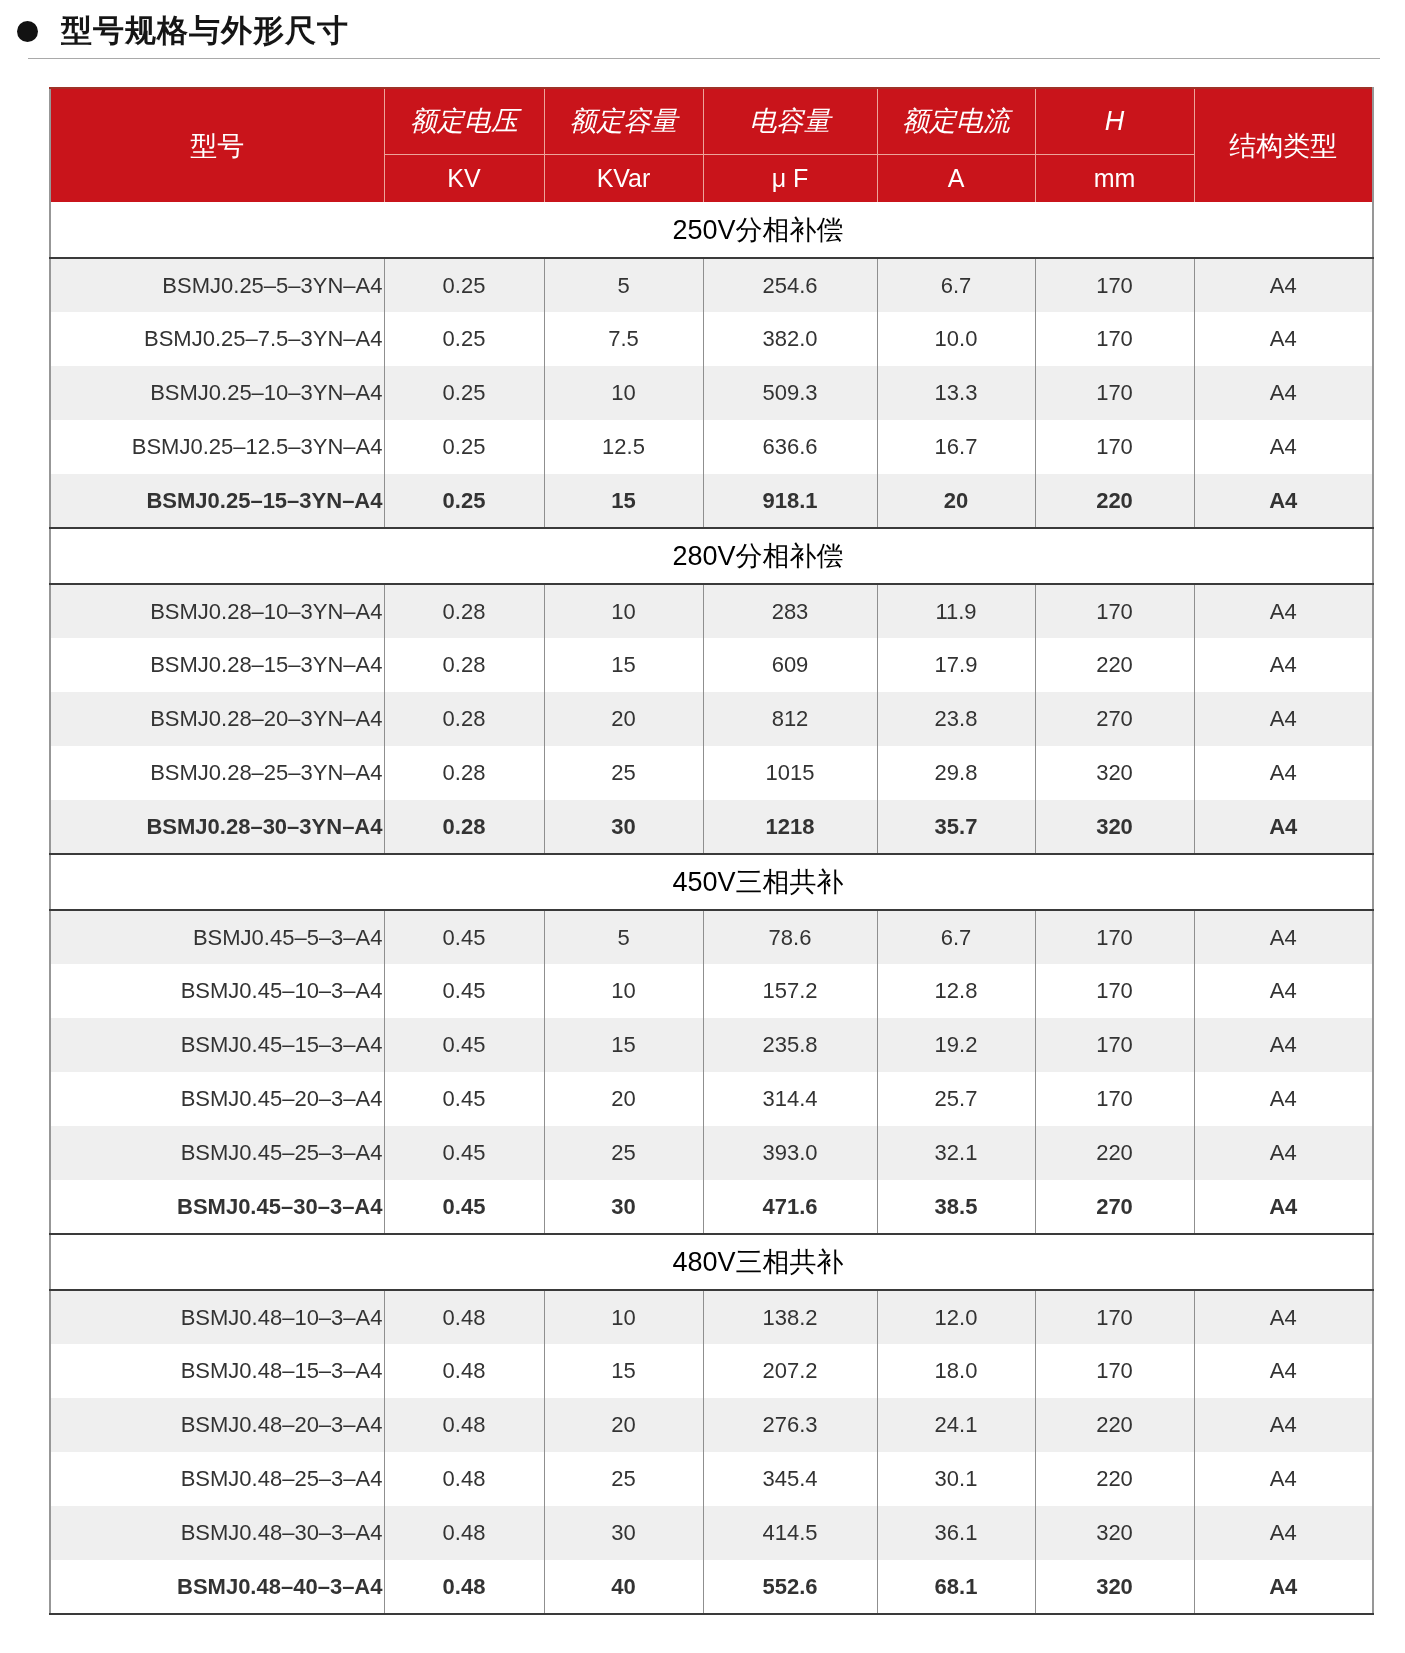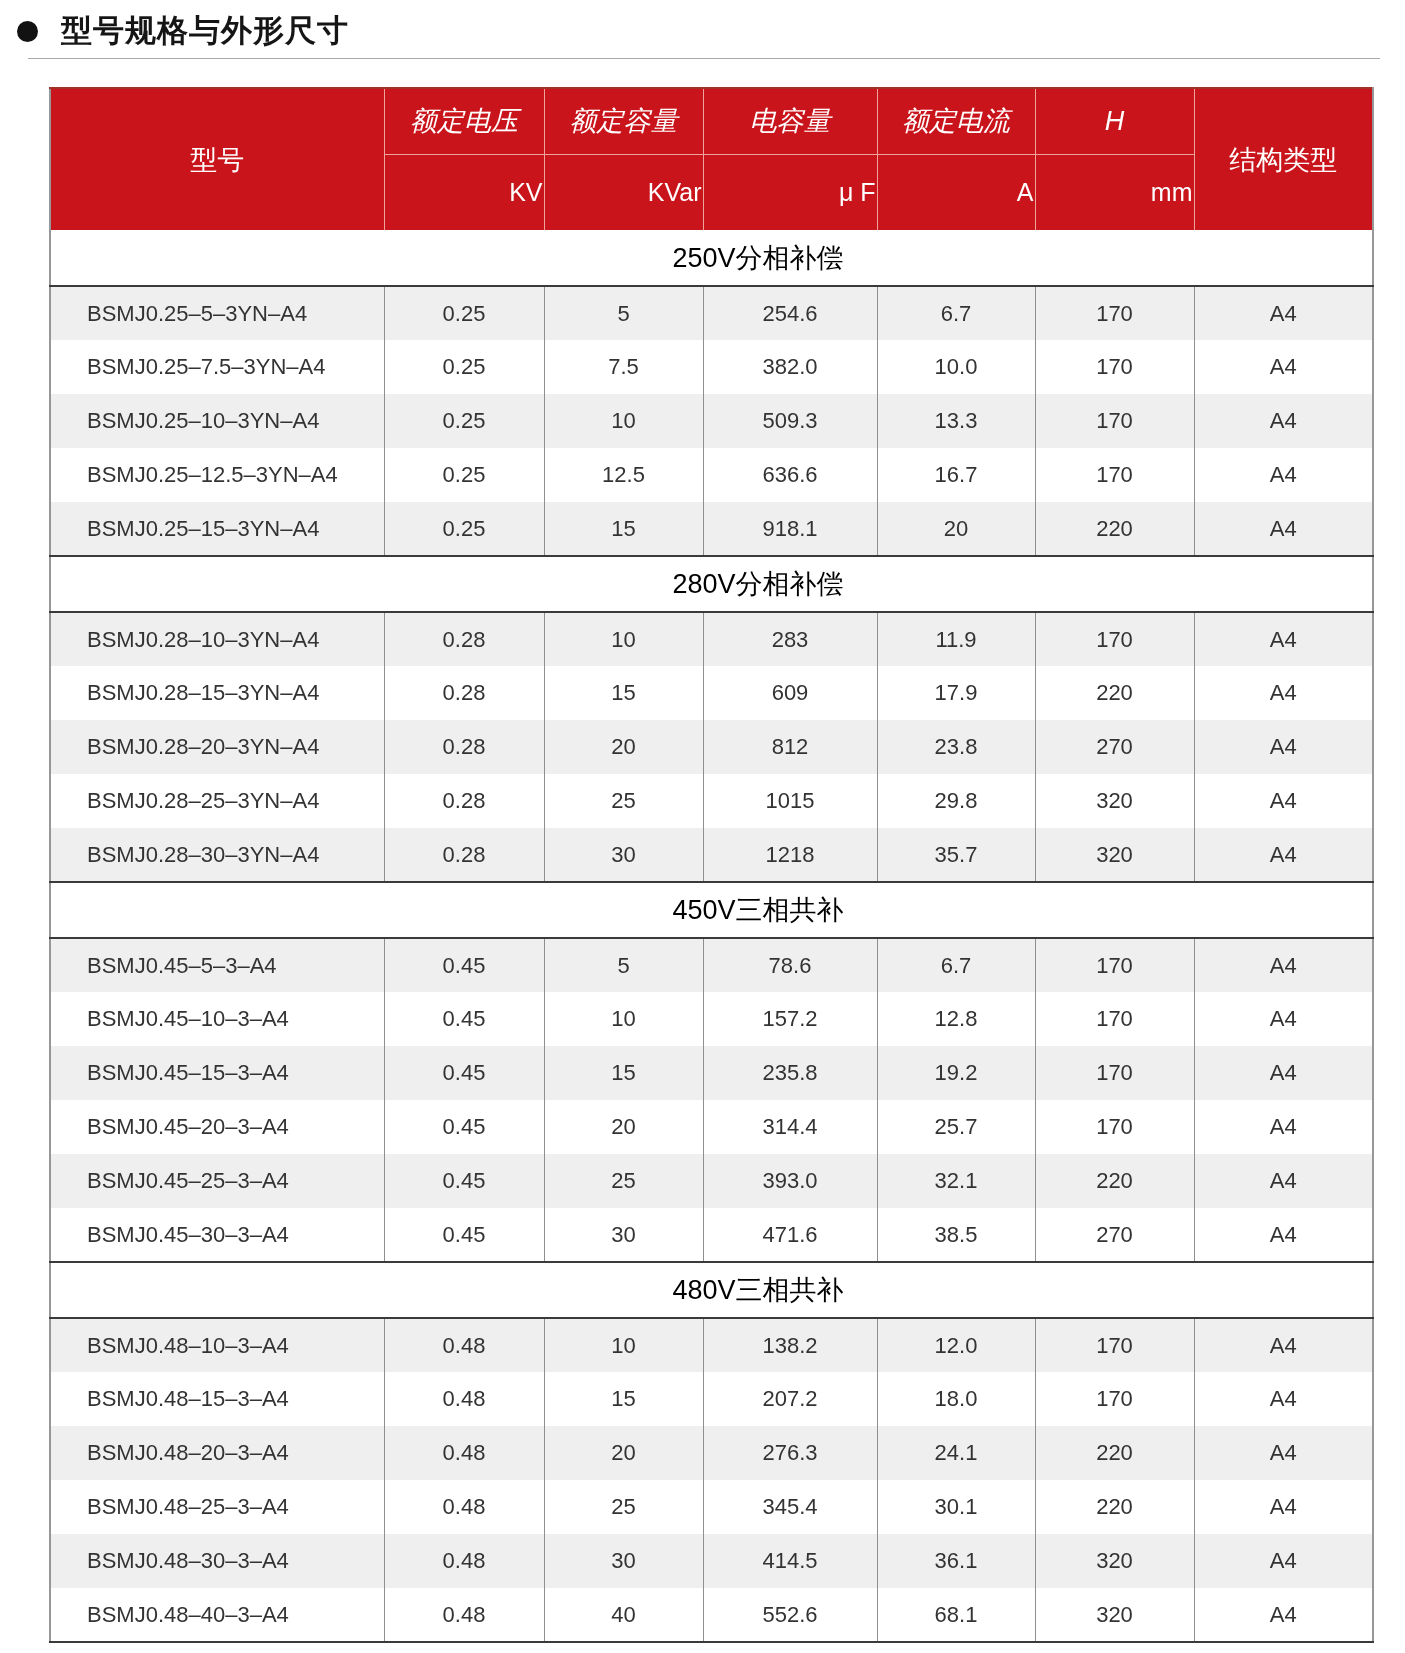--- a/index.html
+++ b/index.html
@@ -48,21 +48,21 @@
     background:var(--red);
     color:#ffffff;
     font-weight:normal;
     font-size:27px;
     text-align:center;
     vertical-align:middle;
     border-left:1px solid var(--red-divider);
     border-right:1px solid var(--red-divider);
   }
   thead tr.hdr-top th{height:66px;}
-  thead tr.hdr-bottom th{height:76px;font-size:25px;text-align:right;}
+  thead tr.hdr-bottom th{height:48px;font-size:25px;}
   thead tr.hdr-top th.split{border-bottom:1px solid var(--red-divider);font-style:italic;}
   thead th.rowspan-cell{border-bottom:none;margin-left:44px;}
   
   tr.section-row td{
     background:#ffffff;
     height:56px;
     font-size:27px;
     color:#000000;
     text-align:center;
     padding-left:94px;
@@ -75,24 +75,24 @@
     font-size:22px;
     color:#333;
     text-align:center;
     vertical-align:middle;
     border-left:1px solid var(--grid-line);
     border-right:1px solid var(--grid-line);
     background:#ffffff;
   }
   tr.data-row.alt td{background:var(--row-alt);}
   tr.data-row td.model-cell{
-    text-align:left;
+    text-align:right;
     padding-left:36px;
   }
-  tr.data-row.last-row td{border-bottom:2px solid var(--dark-line);}
+  tr.data-row.last-row td{border-bottom:2px solid var(--dark-line);font-weight:bold;}
 </style>
 </head>
 <body>
 
 <div class="title-row">
   <span class="bullet"></span>
   <h1 class="page-title">型号规格与外形尺寸</h1>
 </div>
 <div class="rule"></div>
 

